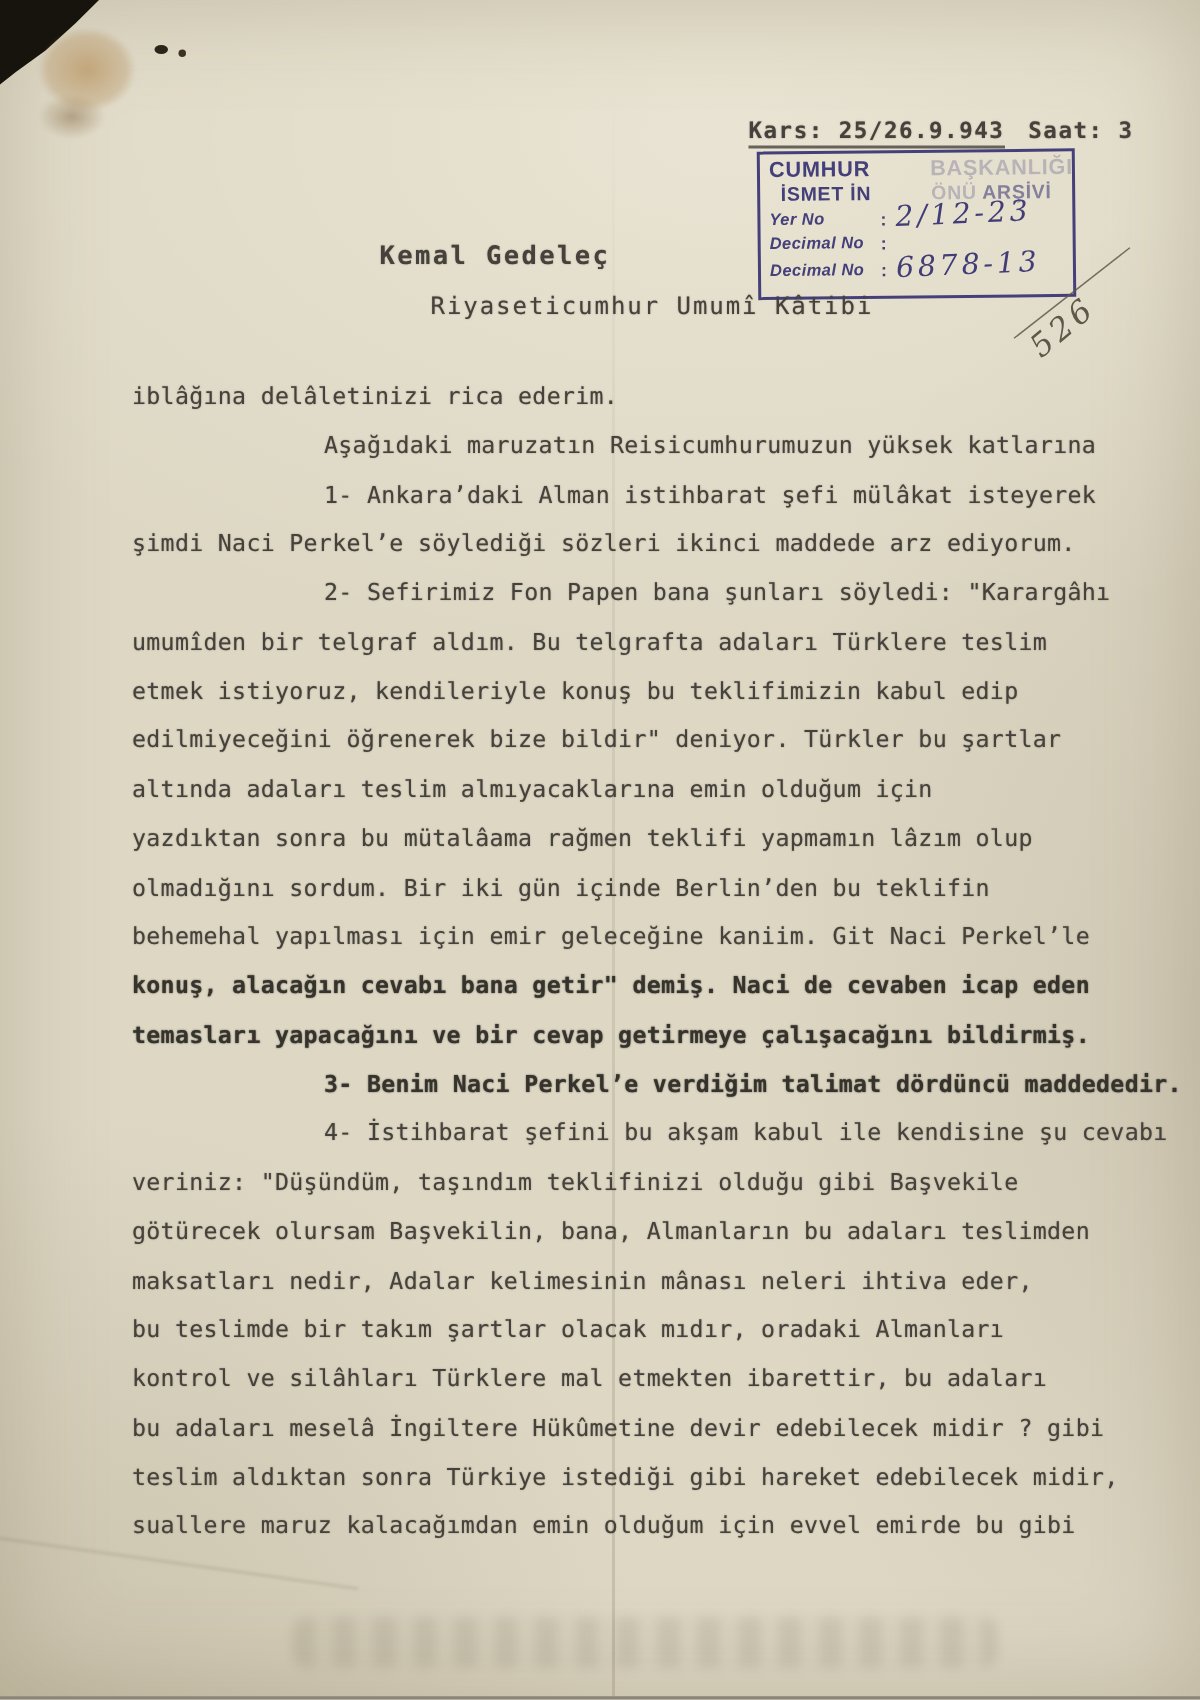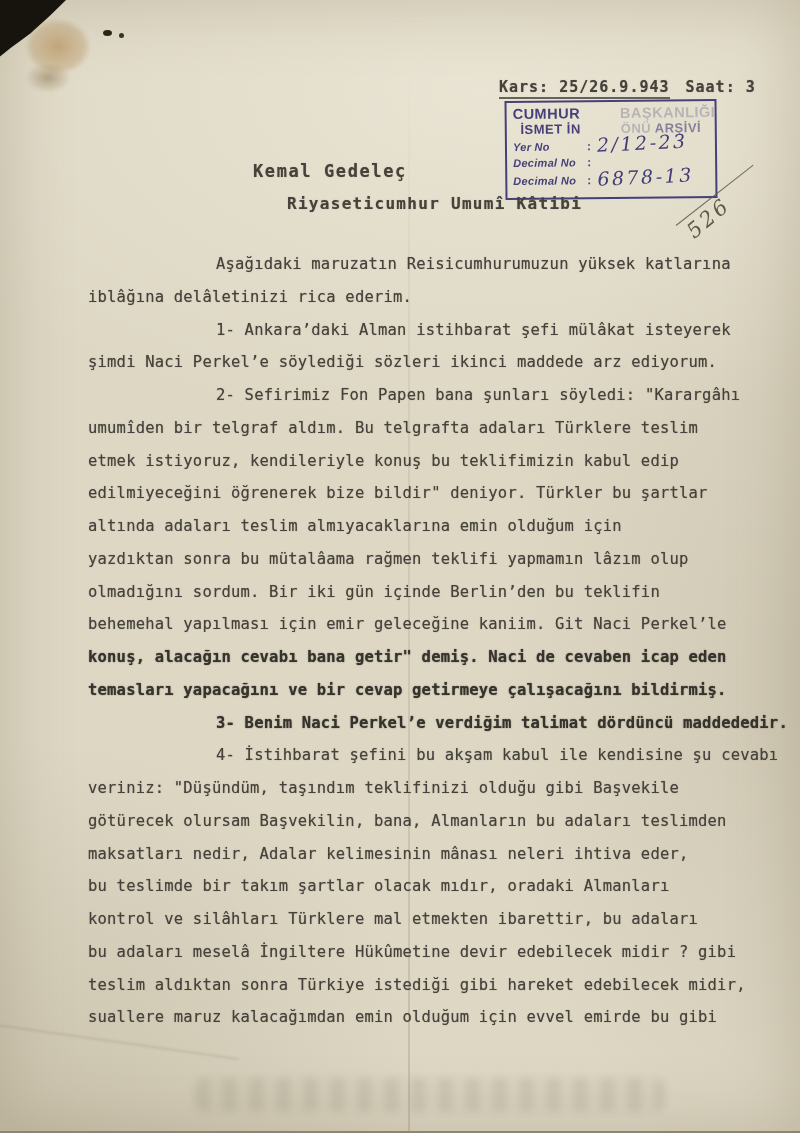--- a/index.html
+++ b/index.html
@@ -46,21 +46,21 @@
   }
   
   .tw{color:var(--ink,#46423b);text-shadow:0 0 1px rgba(70,66,59,.55);}
   .kars-line{
     position:absolute;left:499px;top:78px;
     font-size:15px;font-weight:bold;letter-spacing:1px;white-space:pre;
   }
   .kars-underline{border-bottom:2px solid rgba(70,66,59,.8);padding-bottom:1px;}
   .kars-gap{display:inline-block;width:16px;}
   .sender-name{position:absolute;left:253px;top:161px;font-size:17px;letter-spacing:1.6px;font-weight:bold;}
-  .sender-title{position:absolute;left:287px;top:194px;font-size:16px;letter-spacing:1.3px;font-weight:bold;text-align:center;}
+  .sender-title{position:absolute;left:287px;top:194px;font-size:16px;letter-spacing:1.3px;font-weight:normal;text-align:center;}
   .body-lines{position:absolute;left:88px;top:255px;width:705px;}
   .line{height:32.75px;font-size:15.5px;letter-spacing:.2px;white-space:pre;overflow:visible;}
   .line.indent{padding-left:128px;}
   .line.bold{font-weight:bold;color:#36332c;text-shadow:0 0 1.2px rgba(45,42,36,.8);}
   
   .stamp{
     position:absolute;left:505px;top:100px;width:212px;height:99px;
     border:2.5px solid var(--stamp,#46407a);
     transform:rotate(-.6deg);
     padding:3px 6px 2px 6px;box-sizing:border-box;
@@ -128,22 +128,22 @@
     </div>
   </div>
 
   <div class="pencil-note">526</div>
   <div class="pencil-slash"></div>
 
   <div class="sender-name tw">Kemal Gedeleç</div>
   <div class="sender-title tw">Riyaseticumhur Umumî Kâtibi</div>
 
   <div class="body-lines tw" id="body-lines">
+      <div class="line">iblâğına delâletinizi rica ederim.</div>
       <div class="line indent">Aşağıdaki maruzatın Reisicumhurumuzun yüksek katlarına</div>
-      <div class="line">iblâğına delâletinizi rica ederim.</div>
       <div class="line indent">1- Ankara’daki Alman istihbarat şefi mülâkat isteyerek</div>
       <div class="line">şimdi Naci Perkel’e söylediği sözleri ikinci maddede arz ediyorum.</div>
       <div class="line indent">2- Sefirimiz Fon Papen bana şunları söyledi: "Karargâhı</div>
       <div class="line">umumîden bir telgraf aldım. Bu telgrafta adaları Türklere teslim</div>
       <div class="line">etmek istiyoruz, kendileriyle konuş bu teklifimizin kabul edip</div>
       <div class="line">edilmiyeceğini öğrenerek bize bildir" deniyor. Türkler bu şartlar</div>
       <div class="line">altında adaları teslim almıyacaklarına emin olduğum için</div>
       <div class="line">yazdıktan sonra bu mütalâama rağmen teklifi yapmamın lâzım olup</div>
       <div class="line">olmadığını sordum. Bir iki gün içinde Berlin’den bu teklifin</div>
       <div class="line">behemehal yapılması için emir geleceğine kaniim. Git Naci Perkel’le</div>

